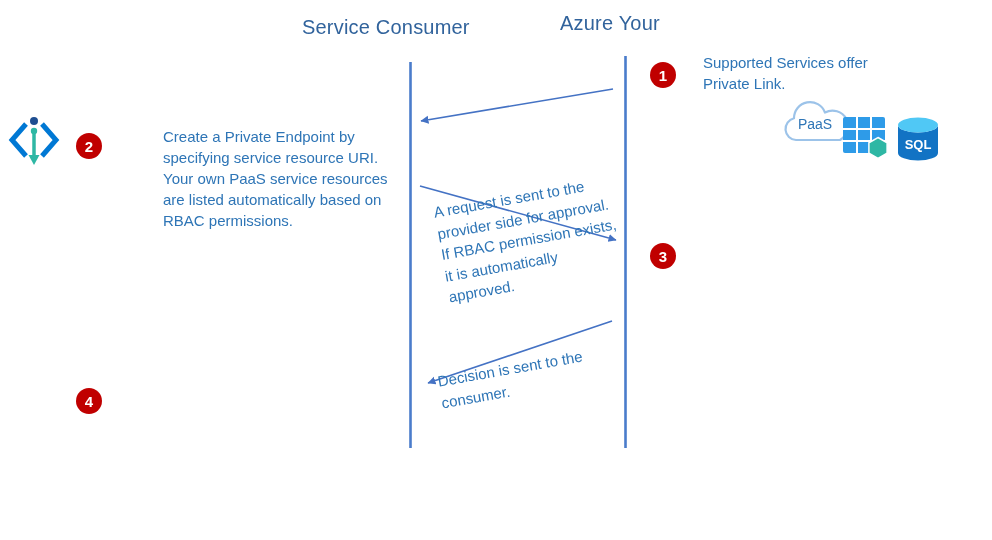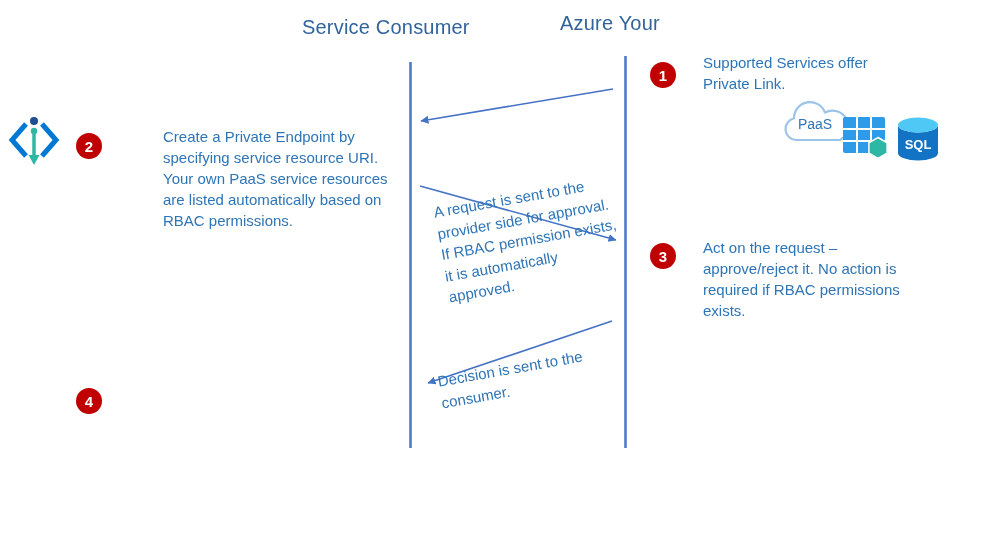--- a/index.html
+++ b/index.html
@@ -53,24 +53,20 @@
   <div class="badge" style="left:76px;top:388px;">4</div>
   <div class="badge" style="left:76px;top:470px;">5</div>
 
   <div class="note" style="left:703px;top:52px;">Supported Services offer
 Private Link.</div>
   <div class="note" style="left:123px;top:126px;margin-left:40px;">Create a Private Endpoint by
 specifying service resource URI.
 Your own PaaS service resources
 are listed automatically based on
 RBAC permissions.</div>
-  <div class="note" style="left:703px;top:237px;">Act on the request –
-approve/reject it. No action is
-required if RBAC permissions
-exists.</div>
 
   <div class="msg" style="left:432px;top:202px;">A request is sent to the
 provider side for approval.
 If RBAC permission exists,
 it is automatically
 approved.</div>
   <div class="msg" style="left:436px;top:371px;">Decision is sent to the
 consumer.</div>
 
   <svg class="icon" style="left:5px;top:109px;" width="58" height="60" viewBox="0 0 58 60">

